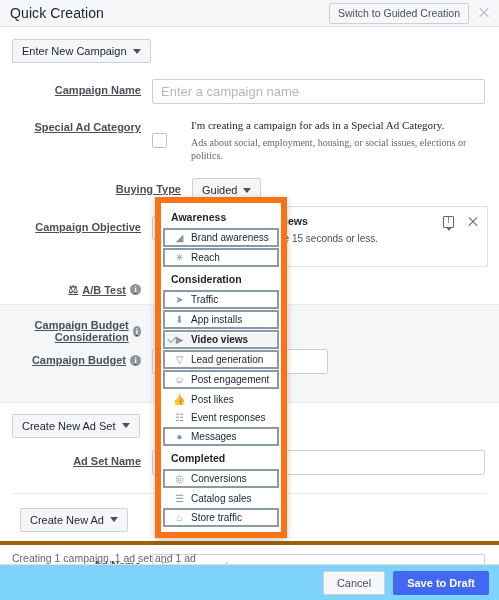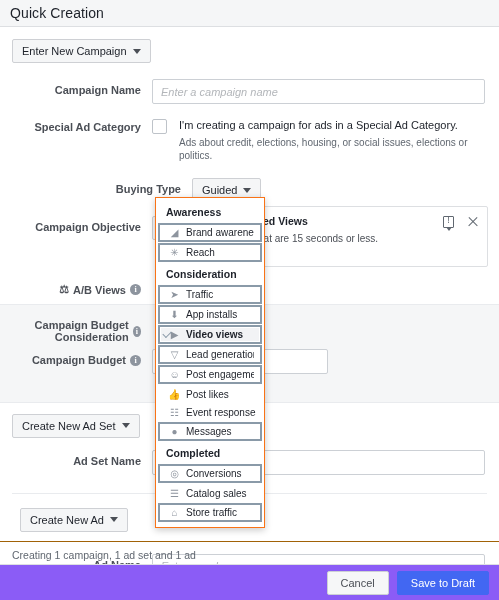--- a/index.html
+++ b/index.html
@@ -79,40 +79,39 @@
   
   .frow {
     display: flex; align-items: flex-start;
     padding: 6px 14px 6px 0;
   }
   .flabel {
     width: 152px; flex: 0 0 152px;
     text-align: right;
     padding-right: 11px; padding-top: 5px;
     font-size: 11px; font-weight: bold; color: #4b4f56;
-    display: flex; align-items: center; justify-content: flex-end; gap: 4px;
+    display: flex; align-items: center; justify-content: flex-end; gap: 4px; text-decoration: underline;
   }
   .fctl { flex: 1; min-width: 0; }
 
   .text-input {
     width: 100%;
     border: 1px solid #ccd0d5;
     border-radius: 2px;
     background: #fff;
     padding: 10px 8px;
-    font-size: 11px;
+    font-size: 13px;
     color: #1d2129;
     font-family: "Liberation Sans", sans-serif;
     height: 25px;
-    font-style: italic;
   }
   .text-input::placeholder { color: #b3b6ba; }
   .text-input.narrow { width: 176px; }
 
-  .checkline { display: flex; align-items: flex-start; gap: 12px; padding-top: 2px; }
+  .checkline { display: flex; align-items: center; gap: 24px; padding-top: 2px; font-family: Liberation Serif, serif; }
   .checkbox {
     width: 15px; height: 15px; flex: 0 0 15px;
     border: 1px solid #bec3c9; border-radius: 2px; background: #fff;
     cursor: pointer; margin-top: 1px;
   }
   .check-main { font-size: 11px; color: #1d2129; line-height: 15px; }
   .check-sub { font-size: 10px; color: #606770; margin-top: 3px; line-height: 13px; }
 
   .info-i {
     display: inline-block; width: 11px; height: 11px; border-radius: 50%;
@@ -169,23 +168,23 @@
   .notice-x { width: 12px; height: 12px; position: relative; cursor: pointer; }
   .notice-x:before, .notice-x:after {
     content:""; position:absolute; left:0; top:5px; width:12px; height:1.3px; background:#606770;
   }
   .notice-x:before { transform: rotate(45deg); }
   .notice-x:after  { transform: rotate(-45deg); }
 
   
   .dropdown {
     position: absolute;
-    left: 155px; top: 197px; width: 110px;
+    left: 155px; top: 197px; width: 132px;
     background: #ffffff;
-    border: 1px solid #f97316;
+    border: 6px solid #f97316;
     box-shadow: 0 2px 7px rgba(0,0,0,.22);
     z-index: 40;
     padding: 3px 0 4px 0;
   }
   .dd-group {
     font-size: 10.5px; font-weight: bold; color: #1d2129;
     padding: 5px 0 4px 10px;
   }
   .dd-item {
     display: flex; align-items: center; gap: 5px;
@@ -214,48 +213,52 @@
     width: 13px; flex: 0 0 13px; height: 12px;
     display: inline-flex; align-items: center; justify-content: center;
     color: #8d949e;
   }
   .dd-label { white-space: nowrap; overflow: hidden; }
   .dd-item.sel .dd-label { font-weight: bold; }
 
   
   .status-bar {
     position: absolute; left: 0; right: 0; top: 541px;
-    border-top: 1px solid #a16207;
+    border-top: 4px solid #a16207;
     padding: 7px 12px;
     font-size: 10.5px; color: #606770;
   }
   .footer {
     position: absolute; left: 0; right: 0; bottom: 0; height: 36px;
     border-top: 1px solid #dddfe2;
-    background: #8b5cf6;
+    background: #7dd3fc;
     display: flex; align-items: center; justify-content: flex-end;
     gap: 8px; padding: 0 10px;
   }
   .btn-cancel {
     background: #f6f7f8; border: 1px solid #ccd0d5; border-radius: 2px;
     font-size: 11px; color: #4b4f56; padding: 5px 13px; cursor: pointer;
     font-family: "Liberation Sans", sans-serif;
   }
   .btn-primary {
     background: #4267f2; border: 1px solid #4267f2; border-radius: 2px;
-    font-size: 11px; font-weight: normal; color: #fff; padding: 5px 13px; cursor: pointer;
+    font-size: 11px; font-weight: bold; color: #fff; padding: 5px 13px; cursor: pointer;
     font-family: "Liberation Sans", sans-serif;
   }
   .flask { display:inline-block; color:#4b4f56; font-size:11px; }
 </style>
 </head>
 <body>
 
 <div class="titlebar">
   <div class="titlebar-title">Quick Creation</div>
+  <div class="titlebar-right">
+    <button class="btn-guided">Switch to Guided Creation</button>
+    <div class="close-x"></div>
+  </div>
 </div>
 
 <div class="page">
 
   <div class="create-row">
     <span class="pill">
       <span>Enter New Campaign</span>
       <span class="caret"></span>
     </span>
   </div>
@@ -267,21 +270,21 @@
     </div>
   </div>
 
   <div class="frow">
     <div class="flabel">Special Ad Category</div>
     <div class="fctl">
       <div class="checkline">
         <div class="checkbox"></div>
         <div>
           <div class="check-main">I'm creating a campaign for ads in a Special Ad Category.</div>
-          <div class="check-sub">Ads about credit, elections, housing, or social issues, elections or politics.</div>
+          <div class="check-sub">Ads about social, employment, housing, or social issues, elections or politics.</div>
         </div>
       </div>
     </div>
   </div>
 
   <div class="frow" style="padding-top:10px;margin-left:40px;">
     <div class="flabel">Buying Type</div>
     <div class="fctl">
       <span class="pill">
         <span>Guided</span>
@@ -297,21 +300,21 @@
         <span class="dd-ico">▣</span>
         <span>Video views</span>
         <span class="caret"></span>
       </span>
     </div>
   </div>
 
   <div class="frow" style="padding-top:32px;">
     <div class="flabel">
       <span class="flask">⚖</span>
-      <span>A/B Views</span>
+      <span>A/B Test</span>
       <span class="info-i">i</span>
     </div>
     <div class="fctl"></div>
   </div>
 
   <div class="cbo-block">
     <div class="frow" style="padding-top:2px;padding-bottom:2px;">
       <div class="flabel">
         <span>Campaign Budget Consideration</span>
         <span class="info-i">i</span>

